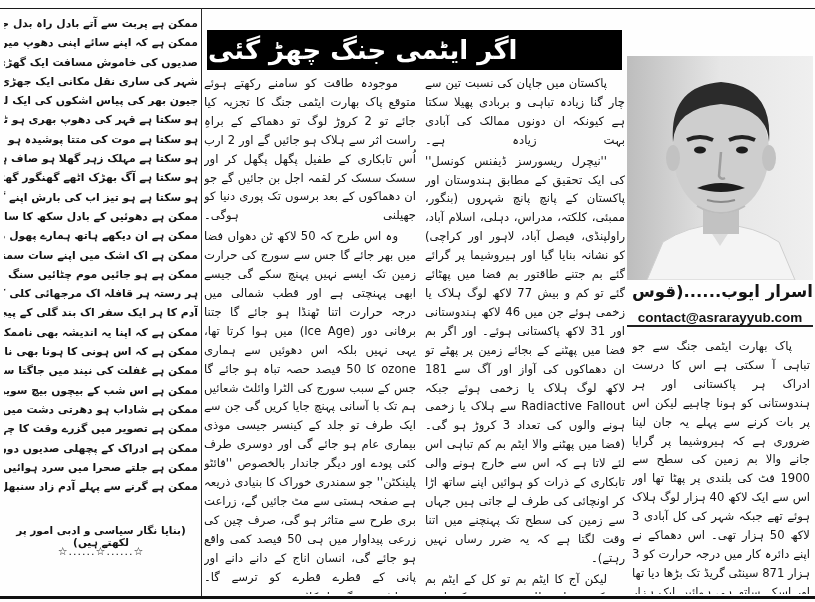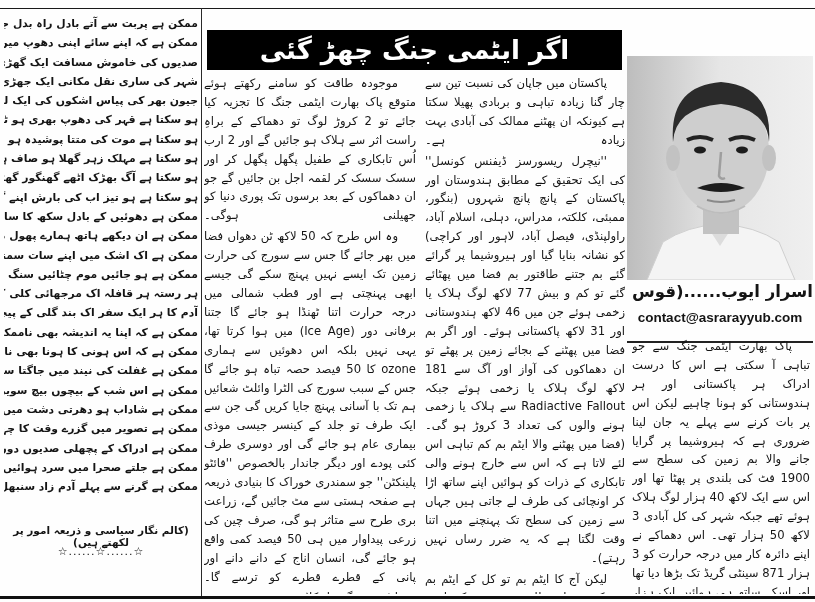--- a/index.html
+++ b/index.html
@@ -11,40 +11,40 @@
 
   
   #poem-col{position:absolute;left:4px;top:14px;width:194px;height:560px;direction:rtl;
             text-align:center;overflow:hidden;}
   .poem-line{font-size:10.8px;line-height:19.3px;white-space:nowrap;overflow:hidden;font-weight:600;}
   #poem-note{font-size:10.5px;font-weight:700;margin-top:3px;direction:rtl;}
   #poem-stars{font-size:11px;letter-spacing:1px;margin-top:2px;direction:ltr;}
 
   
   #title-banner{position:absolute;left:207px;top:30px;width:413px;height:38px;background:#000;
-                display:flex;align-items:center;justify-content:center;border:1px solid #000;}
+                display:flex;align-items:center;justify-content:flex-start;border:1px solid #000;}
   #title-banner .t{color:#fff;font-size:26px;font-weight:700;direction:rtl;white-space:nowrap;}
 
   
   .col{position:absolute;direction:rtl;text-align:justify;text-align-last:justify;
        overflow:hidden;}
   .col p{margin:0 0 2px 0;font-size:11.6px;line-height:18.9px;font-weight:500;}
   .col p.indent{text-indent:18px;}
   #col-left{left:204px;top:74px;width:212px;height:520px;}
   #col-middle{left:425px;top:74px;width:200px;height:520px;}
   #col-right{left:632px;top:337px;width:178px;height:257px;}
 
   
   #photo-box{position:absolute;left:627px;top:56px;width:186px;height:224px;background:#e9e9e9;
              overflow:hidden;}
   #byline{position:absolute;left:627px;top:282px;width:186px;text-align:center;direction:rtl;
           font-size:16.5px;font-weight:700;white-space:nowrap;overflow:hidden;}
   #contact{position:absolute;left:627px;top:310px;width:186px;text-align:center;
            font-family:"Liberation Sans",sans-serif;font-size:13.5px;font-weight:700;
-           border-bottom:2px solid #222;padding-bottom:16px;}
+           border-bottom:2px solid #222;padding-bottom:0;}
 </style>
 </head>
 <body>
 
 <div id="page">
 
   <div class="rule-top"></div>
   <div class="divider-v"></div>
 
   <section id="poem-col">
@@ -67,21 +67,21 @@
       <div class="poem-line">ممکن ہے کہ اپنا یہ اندیشہ بھی ناممکن ہو</div>
       <div class="poem-line">ممکن ہے کہ اس ہونی کا ہونا بھی ناممکن ہو</div>
       <div class="poem-line">ممکن ہے غفلت کی نیند میں جاگتا سپنا ممکن ہو</div>
       <div class="poem-line">ممکن ہے اس شب کے بیچوں بیچ سویرا ممکن ہو</div>
       <div class="poem-line">ممکن ہے شاداب ہو دھرتی دشت میں دریا ممکن ہو</div>
       <div class="poem-line">ممکن ہے تصویر میں گزرے وقت کا چہرہ ممکن ہو</div>
       <div class="poem-line">ممکن ہے ادراک کے پچھلی صدیوں دور نکل جائیں</div>
       <div class="poem-line">ممکن ہے جلتے صحرا میں سرد ہوائیں چل جائیں</div>
       <div class="poem-line">ممکن ہے گرنے سے پہلے آدم زاد سنبھل جائیں</div>
     </section>
-  <div id="poem-note" style="position:absolute;left:4px;top:521px;width:194px;text-align:center;">(کالم نگار سیاسی و ذریعہ امور پر لکھتے ہیں)</div>
+  <div id="poem-note" style="position:absolute;left:4px;top:521px;width:194px;text-align:center;">(بنایا نگار سیاسی و ادبی امور پر لکھتے ہیں)</div>
   <div id="poem-stars" style="position:absolute;left:4px;top:543px;width:194px;text-align:center;">☆......☆......☆</div>
 
   <header id="title-banner">
     <span class="t">اگر ایٹمی جنگ چھڑ گئی</span>
   </header>
 
   <figure id="photo-box" style="margin:0;">
     <svg width="186" height="224" viewBox="0 0 186 224">
       <defs>
         <linearGradient id="bgg" x1="0" y1="0" x2="1" y2="0">
@@ -121,21 +121,21 @@
   </figure>
 
   <div id="byline">اسرار ایوب......(قوسِ قزح)</div>
   <div id="contact">contact@asrarayyub.com</div>
 
   <section class="col" id="col-right">
       <p class="indent">پاک بھارت ایٹمی جنگ سے جو تباہی آ سکتی ہے اس کا درست ادراک ہر پاکستانی اور ہر ہندوستانی کو ہونا چاہیے لیکن اس پر بات کرنے سے پہلے یہ جان لینا ضروری ہے کہ ہیروشیما پر گرایا جانے والا بم زمین کی سطح سے 1900 فٹ کی بلندی پر پھٹا تھا اور اس سے ایک لاکھ 40 ہزار لوگ ہلاک ہوئے تھے جبکہ شہر کی کل آبادی 3 لاکھ 50 ہزار تھی۔ اس دھماکے نے اپنے دائرہ کار میں درجہ حرارت کو 3 ہزار 871 سینٹی گریڈ تک بڑھا دیا تھا اور اسکے ساتھ ہی ہوائیں ایک ہزار پانچ کلومیٹر فی گھنٹہ کی رفتار سے چلنے لگی تھیں۔ اس بم میں 15 ہزار ٹن دھماکہ خیز مواد استعمال ہوا تھا اور اتنی طاقت کا بم ہندوستان اور</p>
     </section>
 
   <section class="col" id="col-middle">
-      <p class="indent">پاکستان میں جاپان کی نسبت تین سے چار گنا زیادہ تباہی و بربادی پھیلا سکتا ہے کیونکہ ان پھٹنے ممالک کی آبادی بہت زیادہ ہے۔</p>
+      <p class="indent">پاکستان میں جاپان کی نسبت تین سے چار گنا زیادہ تباہی و بربادی پھیلا سکتا ہے کیونکہ ان دونوں ممالک کی آبادی بہت زیادہ ہے۔</p>
       <p class="indent">''نیچرل ریسورسز ڈیفنس کونسل'' کی ایک تحقیق کے مطابق ہندوستان اور پاکستان کے پانچ پانچ شہروں (بنگور، ممبئی، کلکتہ، مدراس، دہلی، اسلام آباد، راولپنڈی، فیصل آباد، لاہور اور کراچی) کو نشانہ بنایا گیا اور ہیروشیما پر گرائے گئے بم جتنے طاقتور بم فضا میں پھٹائے گئے تو کم و بیش 77 لاکھ لوگ ہلاک یا زخمی ہوئے جن میں 46 لاکھ ہندوستانی اور 31 لاکھ پاکستانی ہوئے۔ اور اگر بم فضا میں پھٹنے کے بجائے زمین پر پھٹے تو ان دھماکوں کی آواز اور آگ سے 181 لاکھ لوگ ہلاک یا زخمی ہوئے جبکہ Radiactive Fallout سے ہلاک یا زخمی ہونے والوں کی تعداد 3 کروڑ ہو گی۔ (فضا میں پھٹنے والا ایٹم بم کم تباہی اس لئے لاتا ہے کہ اس سے خارج ہونے والی تابکاری کے ذرات کو ہوائیں اپنے ساتھ اڑا کر اونچائی کی طرف لے جاتی ہیں جہاں سے زمین کی سطح تک پہنچنے میں اتنا وقت لگتا ہے کہ یہ ضرر رساں نہیں رہتے)۔</p>
       <p class="indent">لیکن آج کا ایٹم بم تو کل کے ایٹم بم سے کہیں زیادہ طاقتور ہے جس کی لپیٹ میں ہندوستان اور پاکستان ہی نہیں بلکہ پوری دنیا آئے گی۔ جوہری ہتھیاروں کے ماہر ''رس ویلن'' کے مطابق ایٹم بم کی</p>
     </section>
 
   <section class="col" id="col-left">
       <p class="indent">موجودہ طاقت کو سامنے رکھتے ہوئے متوقع پاک بھارت ایٹمی جنگ کا تجزیہ کیا جائے تو 2 کروڑ لوگ تو دھماکے کے براہِ راست اثر سے ہلاک ہو جائیں گے اور 2 ارب اُس تابکاری کے طفیل پگھل پگھل کر اور سسک سسک کر لقمہ اجل بن جائیں گے جو ان دھماکوں کے بعد برسوں تک پوری دنیا کو جھیلنی ہوگی۔</p>
       <p class="indent">وہ اس طرح کہ 50 لاکھ ٹن دھواں فضا میں بھر جائے گا جس سے سورج کی حرارت زمین تک ایسے نہیں پہنچ سکے گی جیسے ابھی پہنچتی ہے اور قطب شمالی میں درجہ حرارت اتنا ٹھنڈا ہو جائے گا جتنا برفانی دور (Ice Age) میں ہوا کرتا تھا، یہی نہیں بلکہ اس دھوئیں سے ہماری ozone کا 50 فیصد حصہ تباہ ہو جائے گا جس کے سبب سورج کی الٹرا وائلٹ شعائیں ہم تک با آسانی پہنچ جایا کریں گی جن سے ایک طرف تو جلد کے کینسر جیسی موذی بیماری عام ہو جائے گی اور دوسری طرف کئی پودے اور دیگر جاندار بالخصوص ''فائٹو پلینکٹن'' جو سمندری خوراک کا بنیادی ذریعہ ہے صفحہ ہستی سے مٹ جائیں گے، زراعت بری طرح سے متاثر ہو گی، صرف چین کی زرعی پیداوار میں ہی 50 فیصد کمی واقع ہو جائے گی، انسان اناج کے دانے دانے اور پانی کے قطرے قطرے کو ترسے گا۔</p>
       <p class="indent">ایٹمی جنگ یا کلائمیٹ چینج سے جو قیامت برپا ہو سکتی ہے اس پر کسی مبالغے کے بغیر لکھی میری نظم ''امکان'' پڑھیں:</p>
     </section>
 

